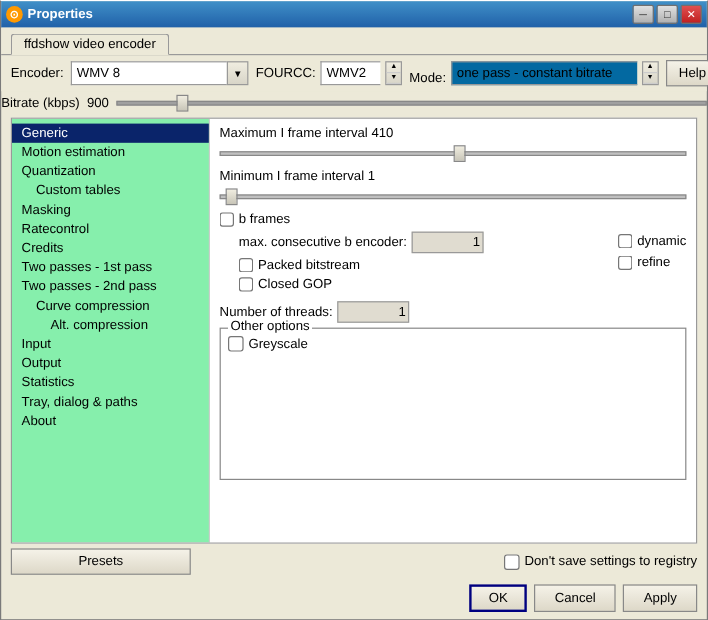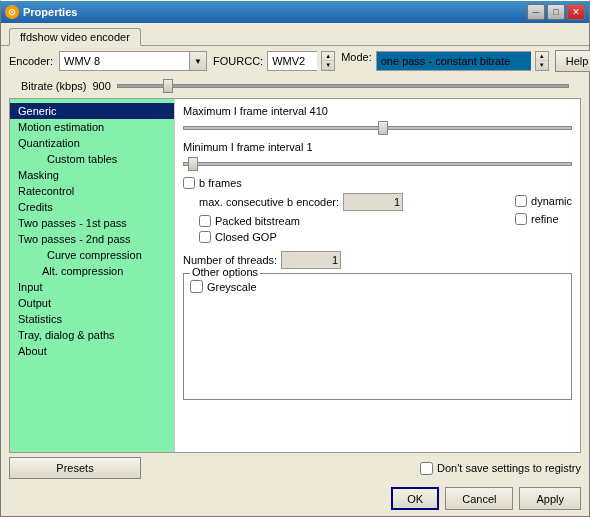--- a/index.html
+++ b/index.html
@@ -183,21 +183,21 @@
       display: flex;
       align-items: center;
       justify-content: center;
       font-size: 6px;
       line-height: 1;
       border-bottom: 1px solid #ccc;
     }
 
     .mode-section {
       display: flex;
-      align-items: flex-start;
+      align-items: flex-end;
       gap: 4px;
     }
 
     .mode-input {
       background: #0369a1;
       border: 1px solid #999;
       border-right: none;
       padding: 1px 4px;
       font-size: 11px;
       height: 20px;
@@ -210,21 +210,21 @@
       border: 1px solid #888;
       padding: 1px 10px;
       font-size: 11px;
       height: 22px;
       cursor: pointer;
       margin-left: auto;
       font-family: Tahoma, Arial, sans-serif;
     }
 
     .bitrate-row {
-      padding: 2px 20px 4px;
+      padding: 2px 0 4px;
       display: flex;
       align-items: center;
       gap: 6px;
       flex-shrink: 0;
     }
 
     .slider-container {
       flex: 1;
       height: 16px;
       display: flex;
@@ -275,22 +275,21 @@
       color: #000;
       display: block;
     }
 
     .sidebar-item.active {
       background: #0a246a;
       color: white;
     }
 
     .sidebar-item.indent1 {
-      padding-left: 4px;
-      margin-left: 33px;
+      padding-left: 20px;
     }
 
     .sidebar-item.indent2 {
       padding-left: 32px;
     }
 
     .content-area {
       flex: 1;
       padding: 6px 8px;
       overflow-y: auto;
@@ -406,21 +405,21 @@
       padding: 4px 8px;
       display: flex;
       align-items: center;
       justify-content: space-between;
       flex-shrink: 0;
     }
 
     .presets-btn {
       background: linear-gradient(to bottom, #f5f2e8, #ddd8c8);
       border: 1px solid #888;
-      width: 132px;
+      width: 150px;
       height: 22px;
       font-size: 11px;
       cursor: pointer;
       font-family: Tahoma, Arial, sans-serif;
     }
 
     .dont-save-row {
       display: flex;
       align-items: center;
       gap: 4px;

